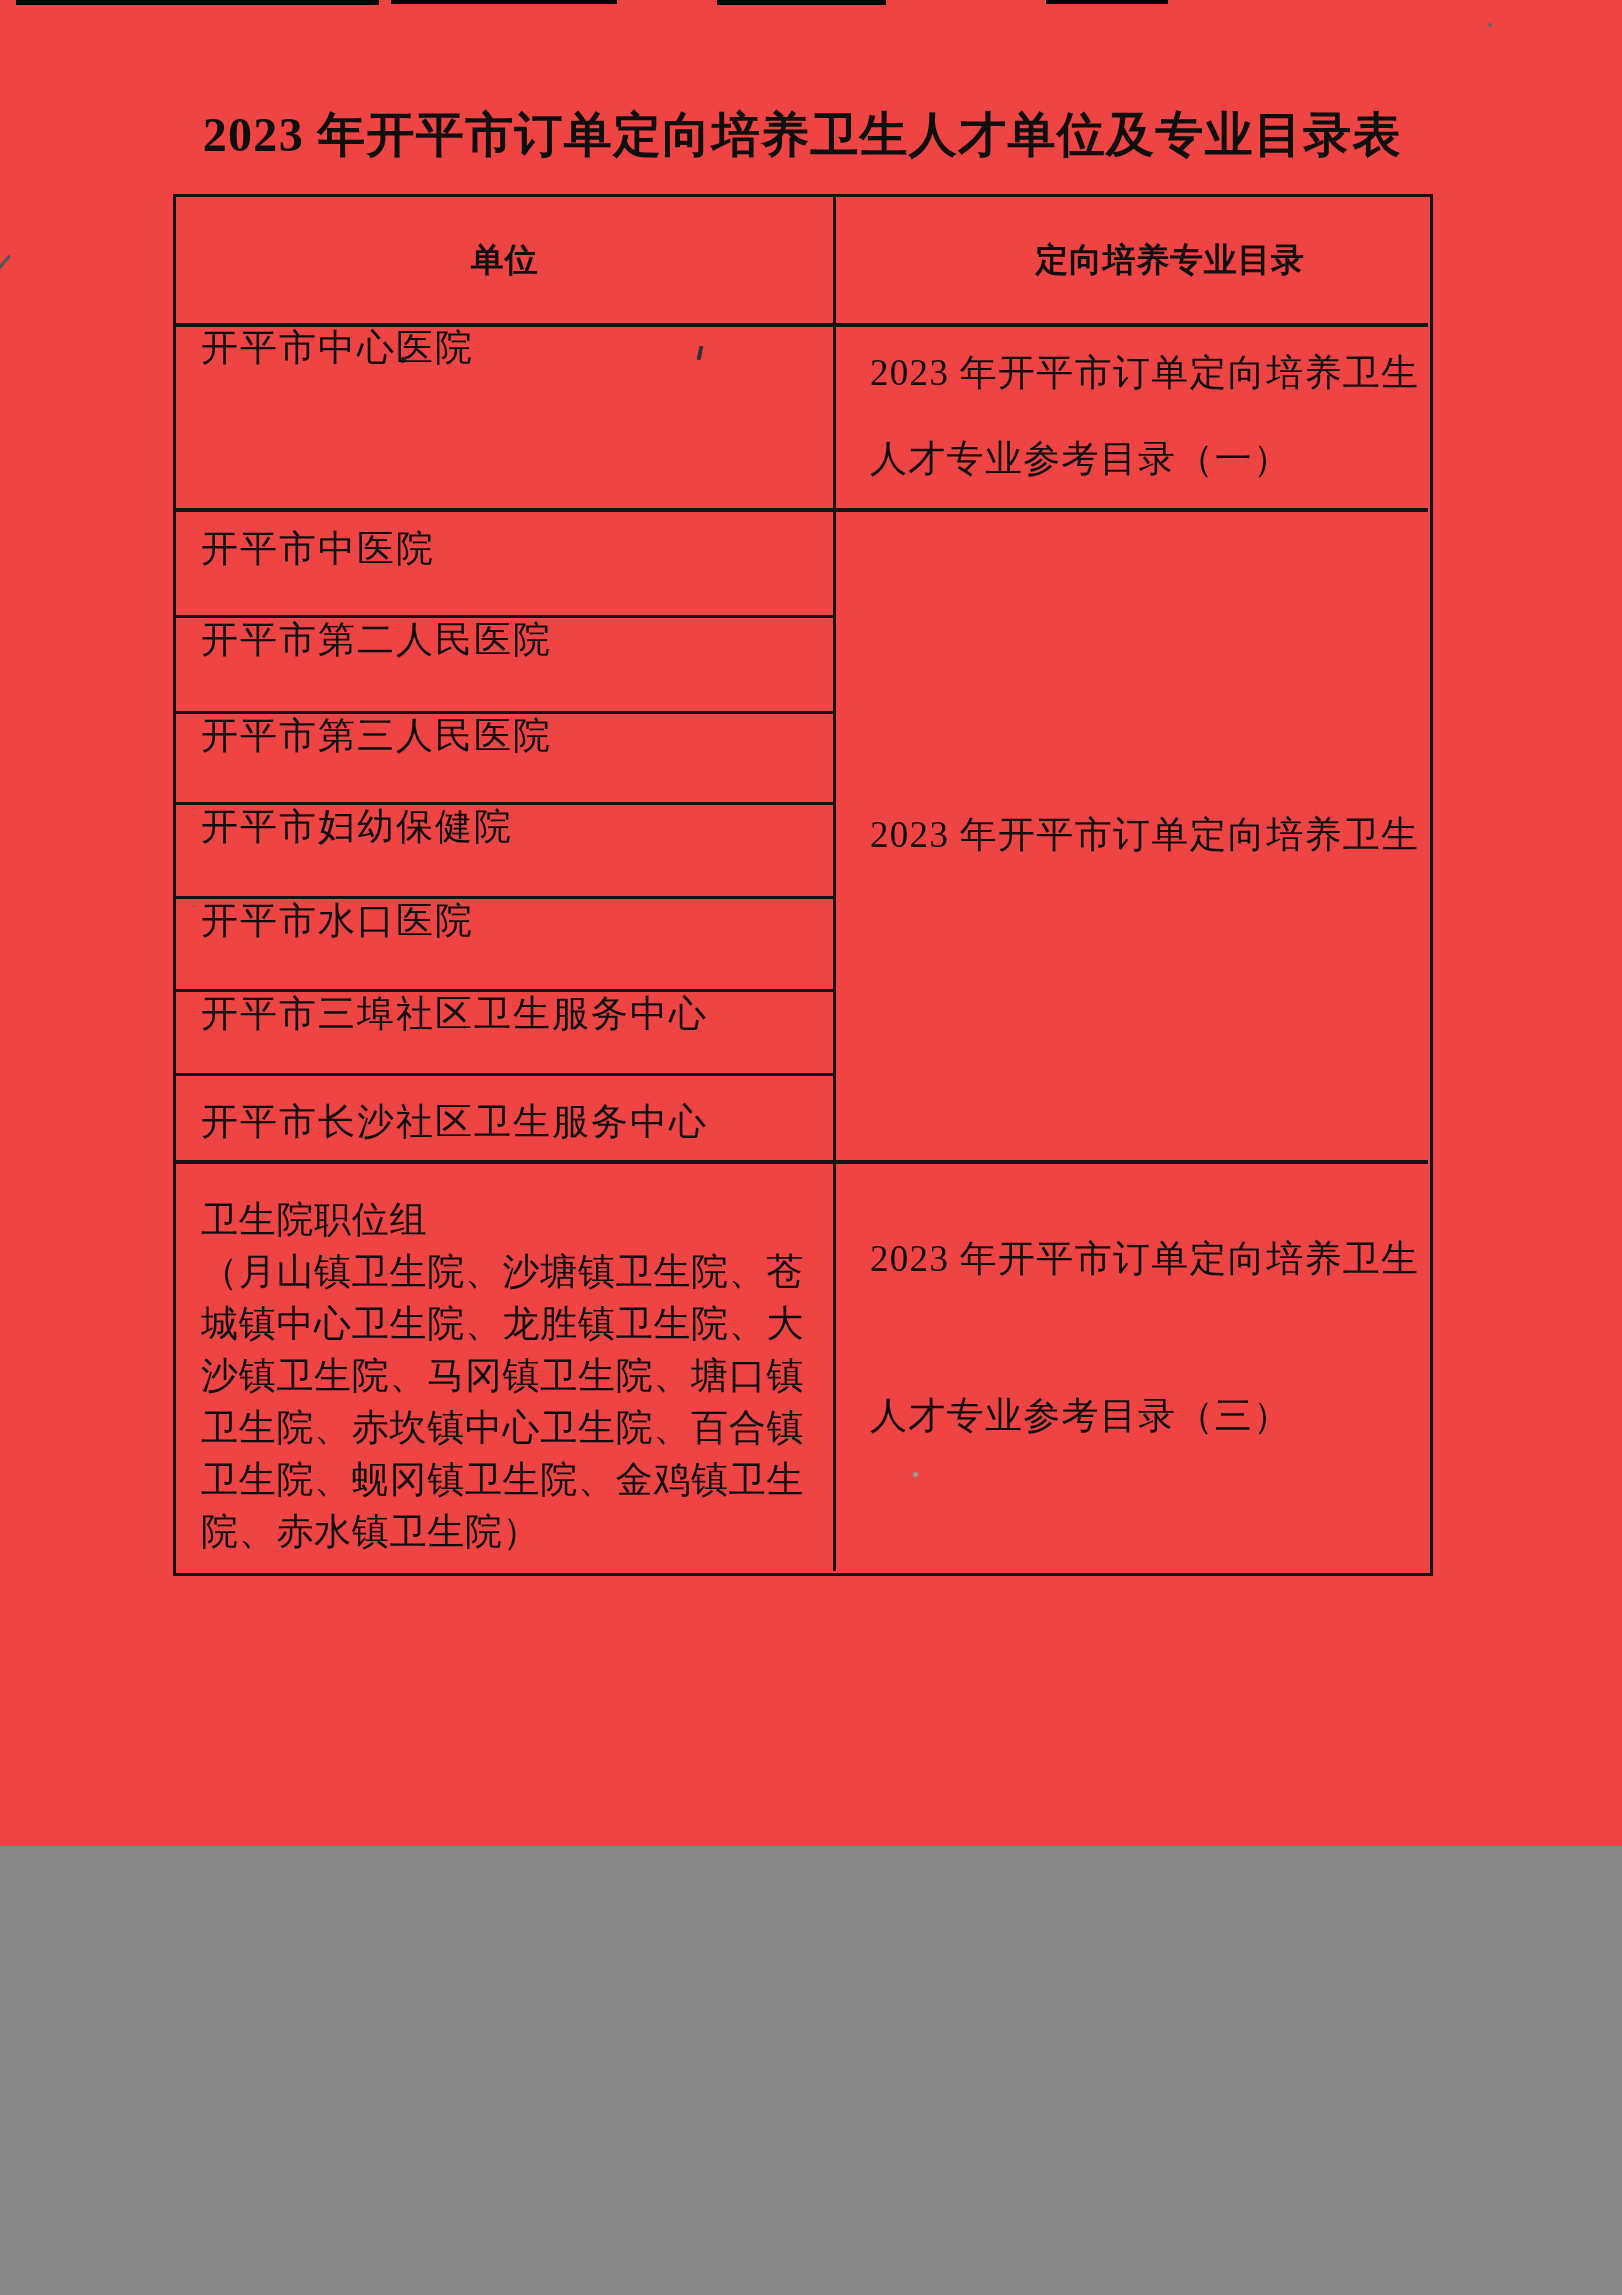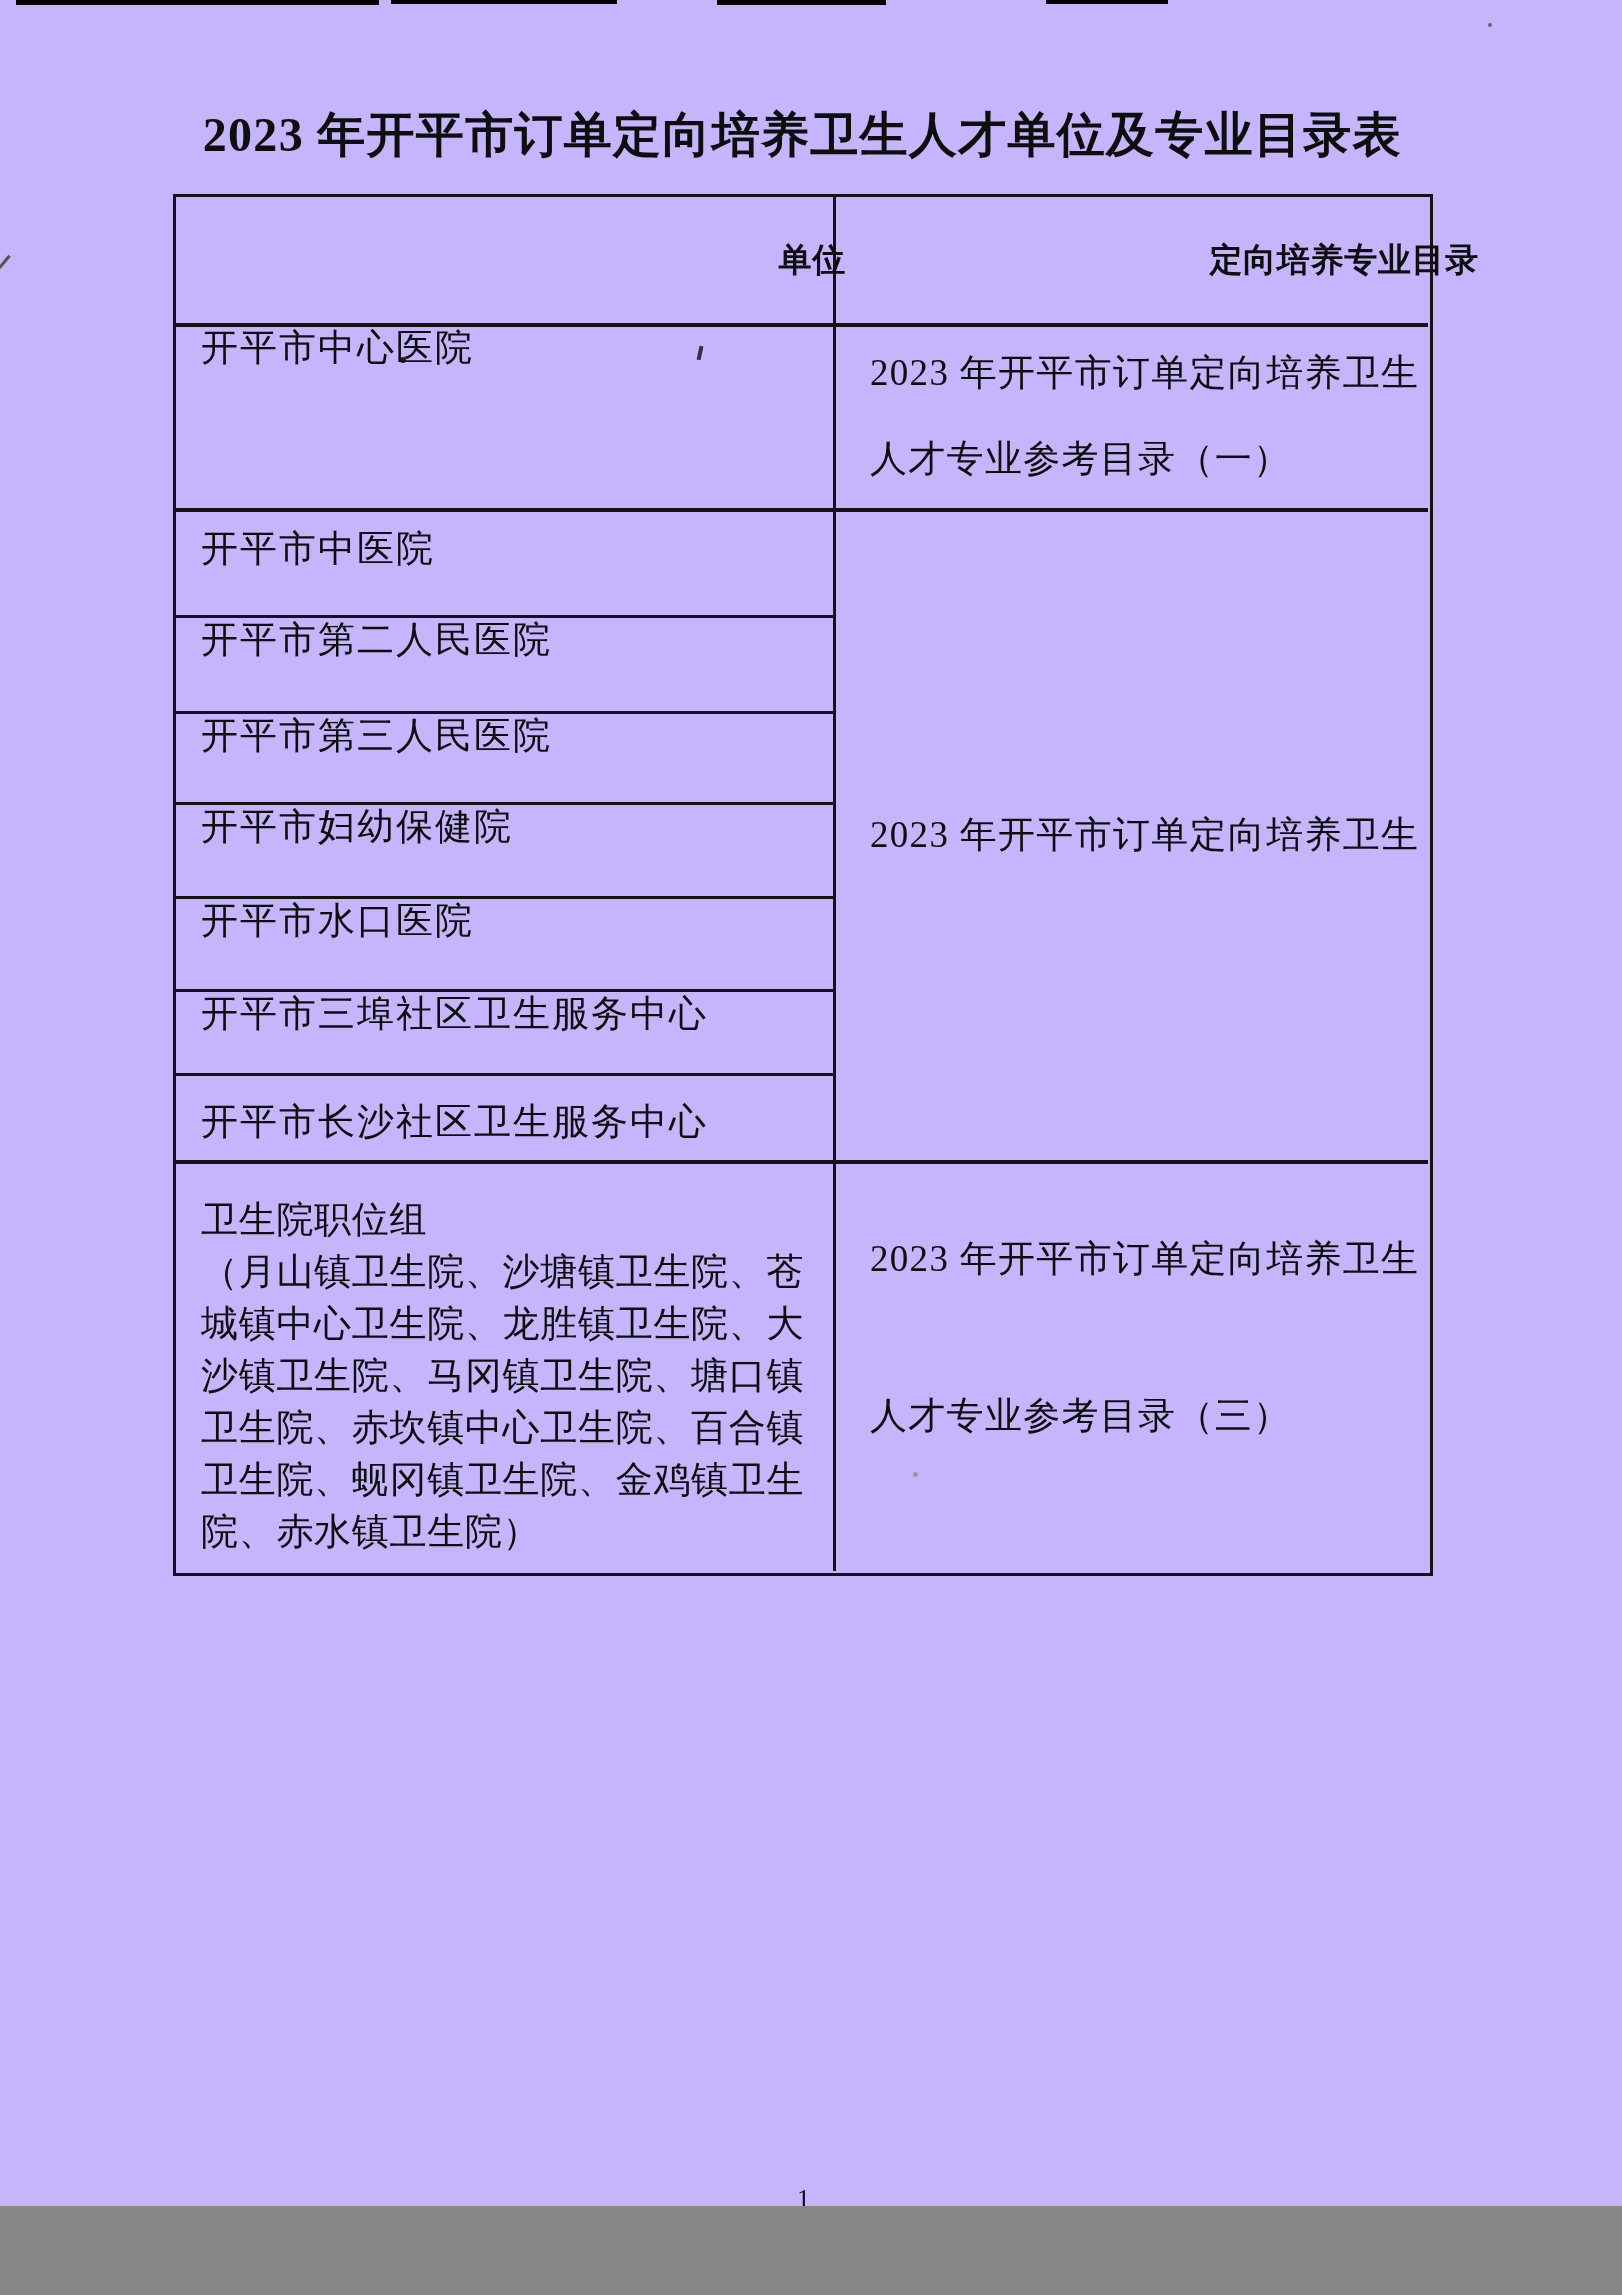--- a/index.html
+++ b/index.html
@@ -1,19 +1,19 @@
 <!DOCTYPE html>
 <html style="font-size:10.5px"><head>
 <meta charset="utf-8">
 <style>
   html,body{margin:0;padding:0;background:#888;}
   #page{
     position:relative;
-    width:1623px;height:2206px;
-    background:#c4b5fd;
+    width:1623px;height:1846px;
+    background:#ef4444;
     overflow:hidden;
     font-family:"Liberation Serif", serif;
     color:#0e0e0e;
   }
   
   .artifact{position:absolute;background:#000;}
   .speck{position:absolute;border-radius:50%;}
   
   .doc-title{
     position:absolute;
@@ -36,21 +36,21 @@
   }
   .tline{position:absolute;background:#131313;}
   .v-divider{left:657px;top:0;width:3.3px;height:1374px;}
   .h-full{left:0;width:1252px;height:3.9px;}
   .h-left{left:0;width:660px;height:3.3px;}
   .cell{
     position:absolute;
     display:flex;
     box-sizing:border-box;
   }
-  .cell.center{align-items:center;justify-content:flex-end;margin-left:13px;}
+  .cell.center{align-items:center;justify-content:center;}
   .header-cell{
     font-family:"Liberation Sans", sans-serif;
     font-weight:bold;
     font-size:33px;
     letter-spacing:0.7px;
   }
   .unit-cell{
     padding-left:25px;
     font-size:37px;
     letter-spacing:2px;

